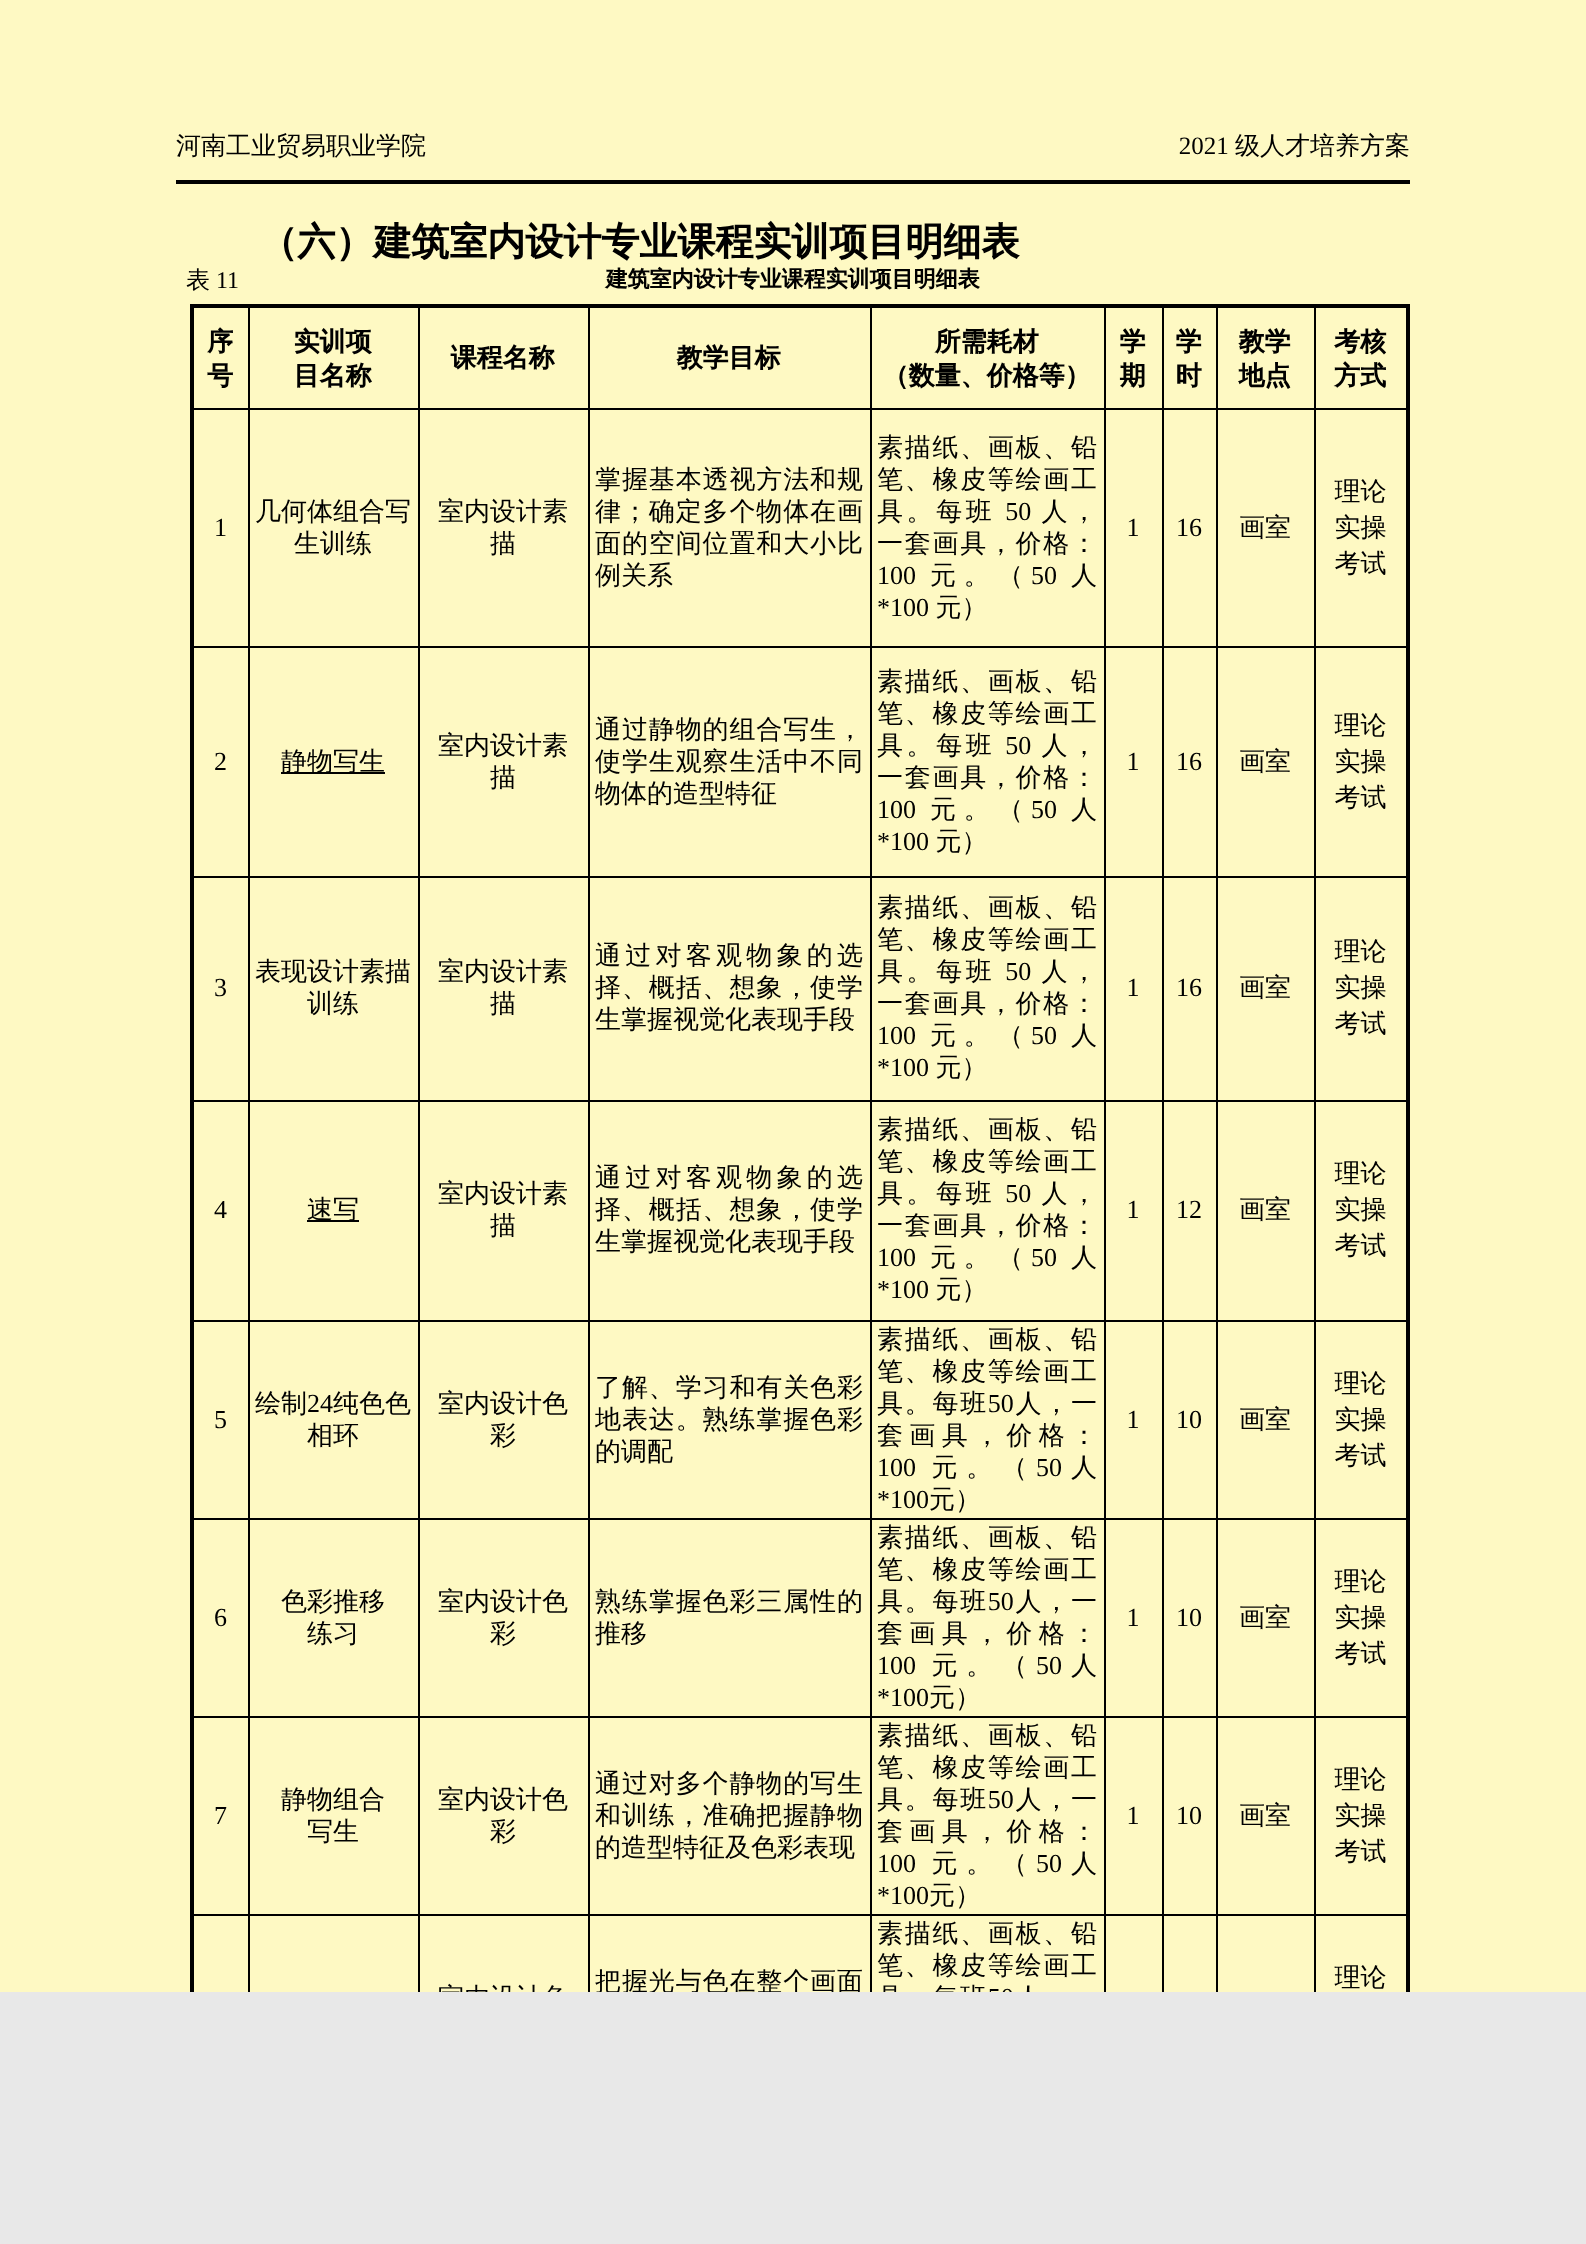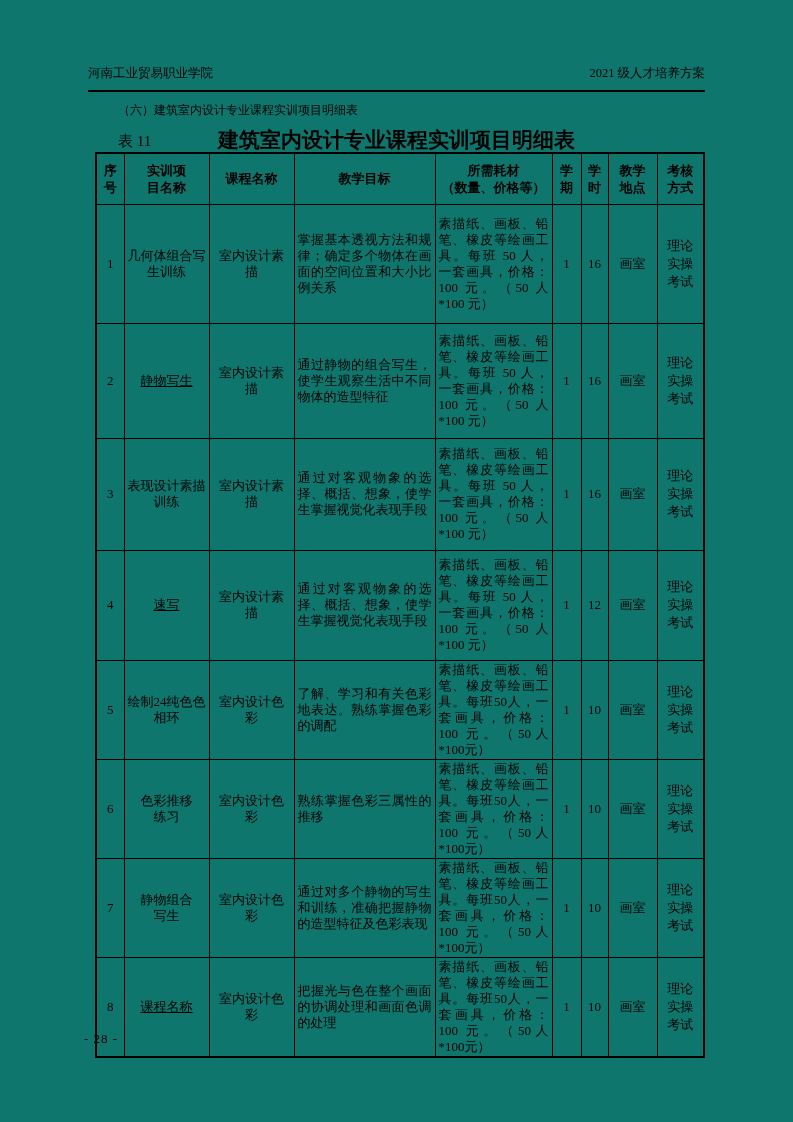--- a/index.html
+++ b/index.html
@@ -1,49 +1,48 @@
 <!DOCTYPE html>
 <html><head>
 <meta charset="utf-8">
 <style>
   html,body { margin:0; padding:0; background:#e8e8e8; }
   .page {
     position:relative;
-    width:793px; height:1122px;
+    width:793px; height:996px;
     margin:0 auto;
-    background:#0f766e;
+    background:#fef9c3;
     font-family:"Liberation Serif","DejaVu Serif",serif;
     color:#000;
     overflow:hidden;
   }
   .doc-header {
     position:absolute; left:88px; top:65px; width:617px;
     display:flex; justify-content:space-between;
     font-size:12.5px; line-height:17px;
   }
   .header-rule {
     position:absolute; left:88px; top:90px; width:617px;
     border-top:2px solid #000; height:0;
   }
   .section-title {
     position:absolute; left:118px; top:100px;
     font-family:"Liberation Sans","DejaVu Sans",sans-serif;
-    font-weight:normal; font-size:12px; line-height:20px;
-    margin:0;
+    font-weight:bold; font-size:19px; line-height:20px;
+    margin:12px;
   }
   .caption-row { position:absolute; left:88px; top:129px; width:617px; height:22px; }
   .table-label {
     position:absolute; left:5px; top:3px;
-    font-size:15px;
-    margin-left:25px;
+    font-size:12px;
   }
   .table-caption {
     display:block; text-align:center;
     font-family:Liberation Sans, sans-serif;
-    font-weight:bold; font-size:21px; line-height:22px;
+    font-weight:bold; font-size:11px; line-height:22px;
   }
   table.training {
     position:absolute; left:95px; top:152px;
     width:608px; border-collapse:collapse; table-layout:fixed;
     border:2px solid #000;
   }
   .training th, .training td {
     border:1px solid #000;
     vertical-align:middle;
     overflow:hidden;

